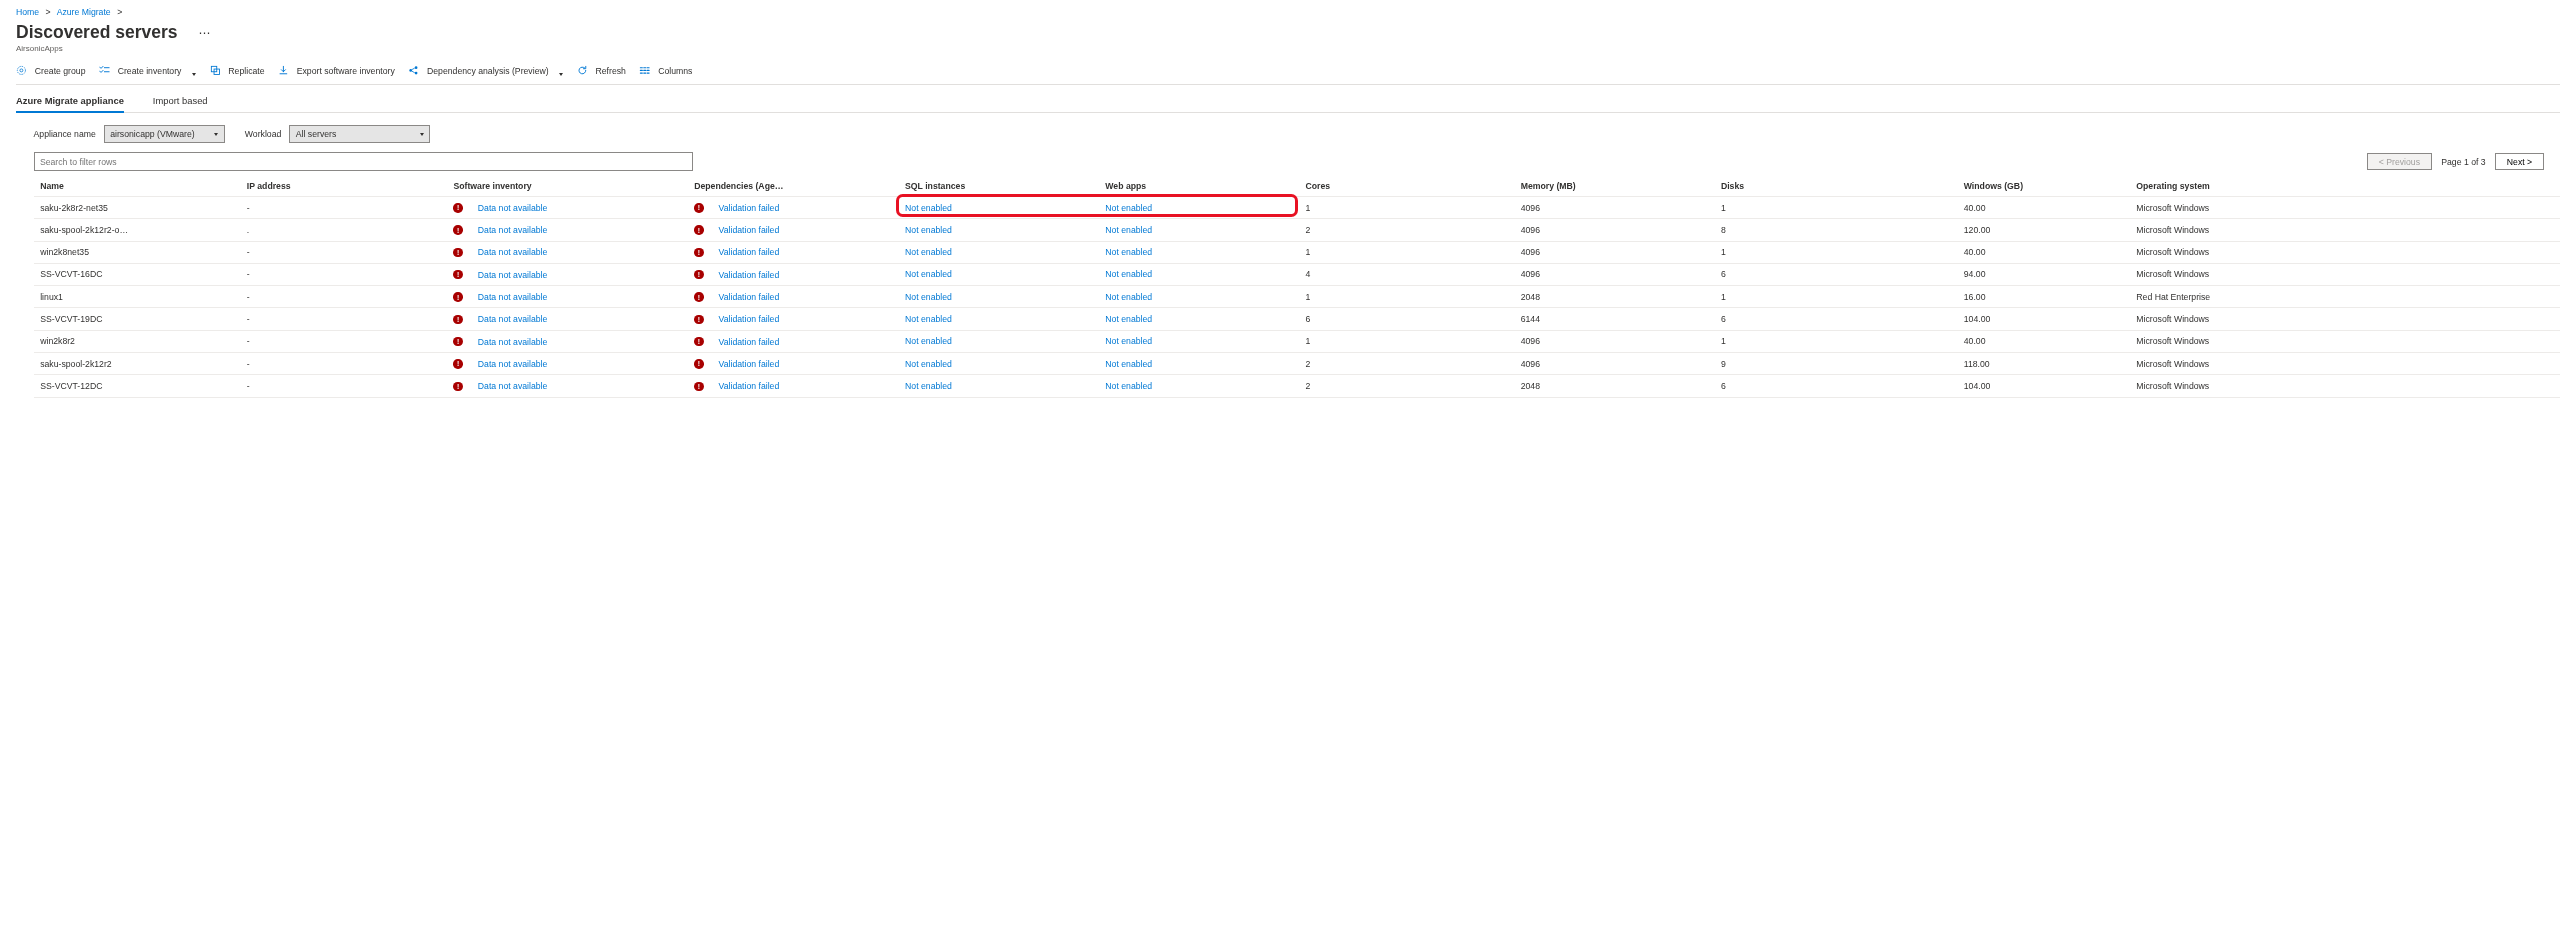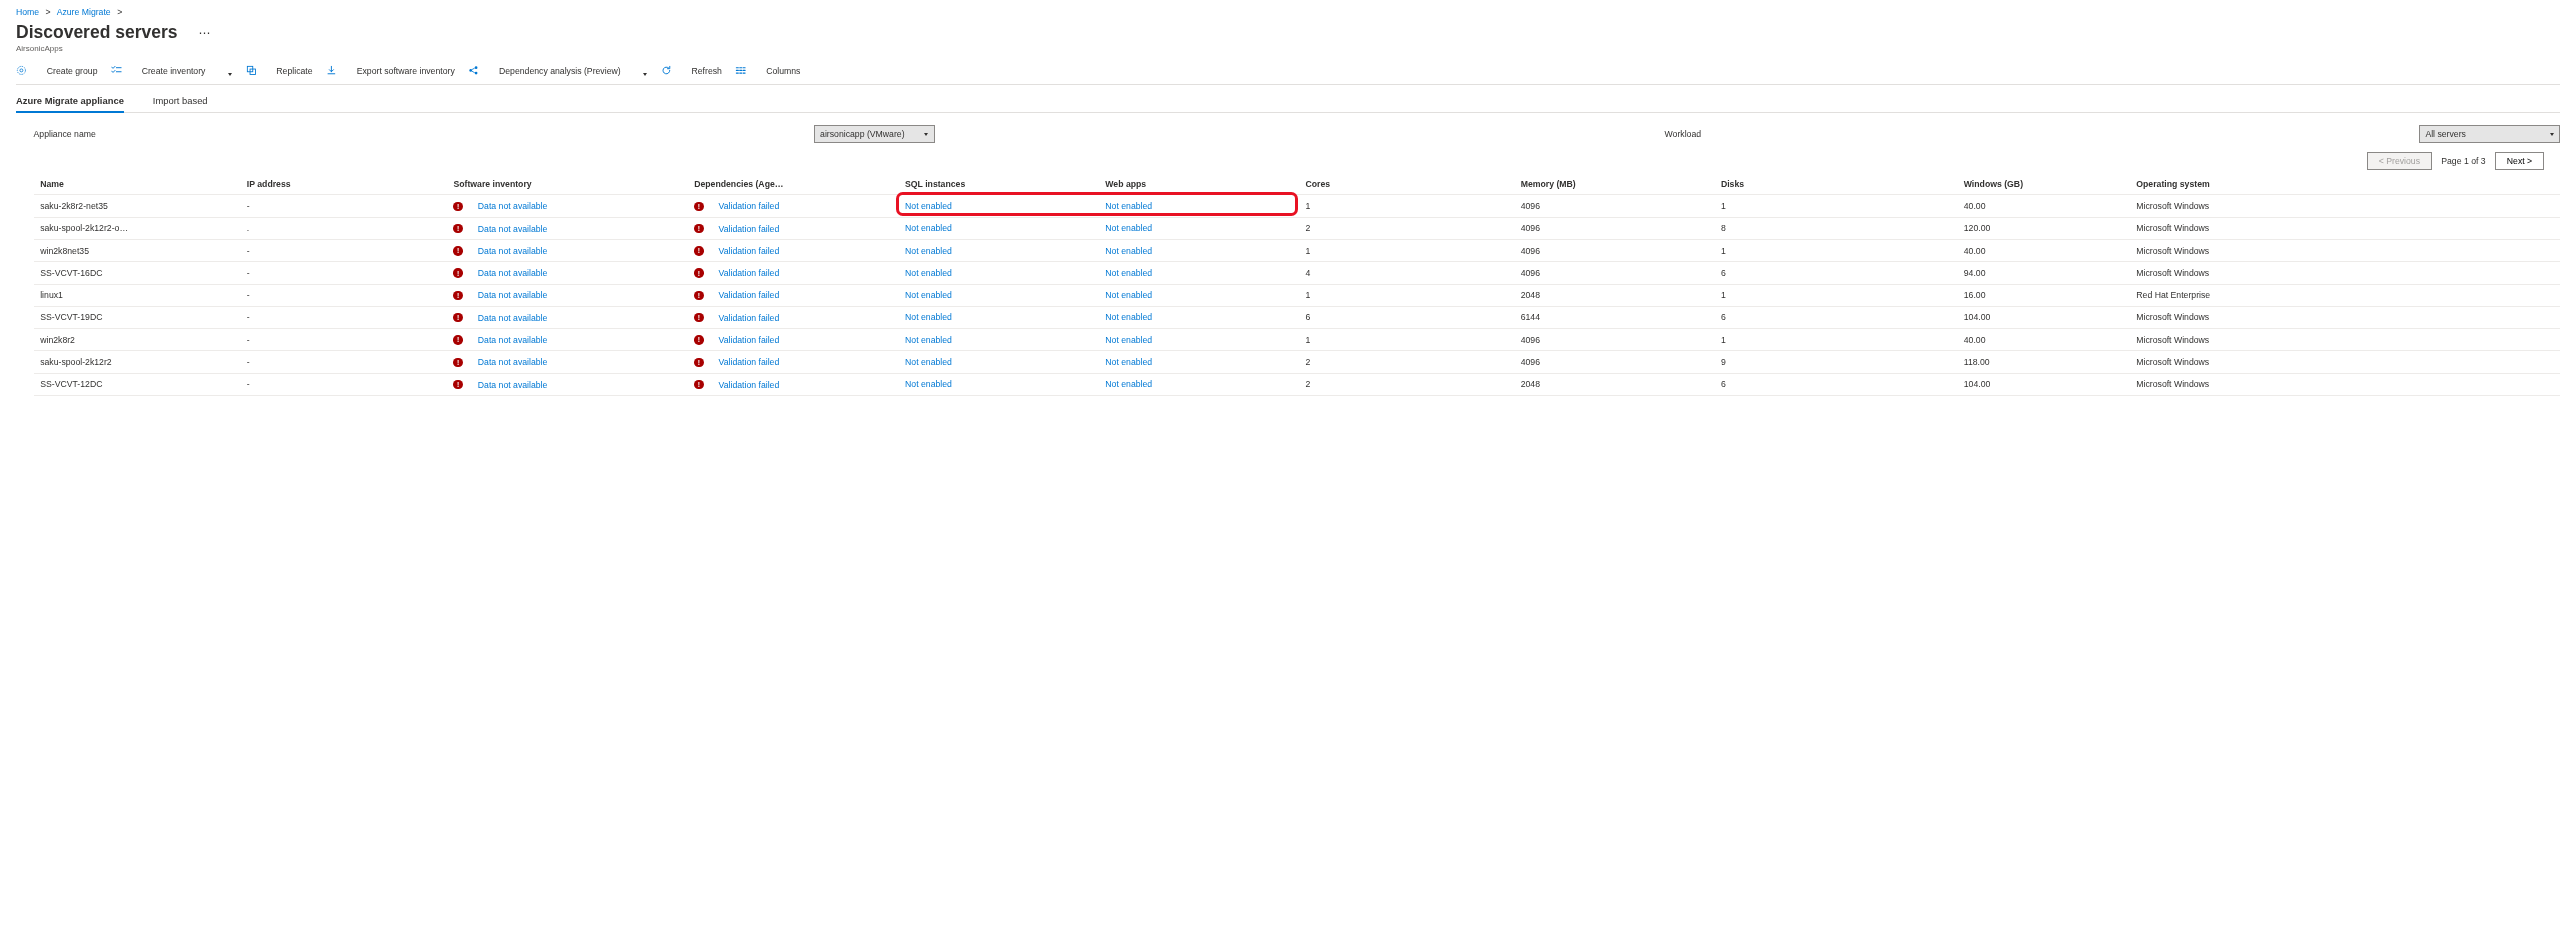--- a/index.html
+++ b/index.html
@@ -13,26 +13,26 @@
     width: 2576px;
   }
   a, .link { color: #0078d4; text-decoration: none; cursor: pointer; }
   .breadcrumb { font-size: 8.7px; margin-bottom: 5.4px; }
   .breadcrumb .sep { color: #323130; padding: 0 4px; }
   h1 { font-size: 17.5px; font-weight: 600; margin: 0 0 1.3px 0; display: inline-block; }
   .title-row { display: flex; align-items: center; gap: 21px; }
   .ellipsis-btn { font-size: 12px; color: #323130; cursor: pointer; }
   .subtitle { font-size: 8px; color: #605e5c; margin-bottom: 12px; }
   .toolbar { display: flex; align-items: center; gap: 13.4px; padding-bottom: 8px; border-bottom: 0.7px solid #e1dfdd; flex-wrap: wrap; }
-  .tb-btn { display: inline-flex; align-items: flex-end; gap: 20px; cursor: pointer; color: #323130; }
+  .tb-btn { display: inline-flex; align-items: flex-end; gap: 8px; cursor: pointer; color: #323130; }
   .tb-btn .icon-accent { color: #0078d4; }
   .tabs { display: flex; gap: 29px; margin-top: 9.4px; border-bottom: 0.7px solid #e1dfdd; }
   .tab { padding-bottom: 5.4px; cursor: pointer; font-size: 9.4px; }
   .tab.active { font-weight: 600; border-bottom: 2px solid #0078d4; margin-bottom: -0.7px; }
-  .filters { display: flex; align-items: center; gap: 8px; margin: 12px 0 9.4px 17.5px; justify-content: space-between; }
+  .filters { display: flex; align-items: center; gap: 8px; margin: 12px 0 9.4px 17.5px; }
   .filters label { font-size: 8.7px; }
   .select { border: 0.7px solid #8a8886; padding: 2.7px 17.5px 2.7px 5.4px; height: 17.5px; position: relative; display: inline-flex; align-items: center; min-width: 121px; cursor: pointer; background: #e5e5e5; }
   .select::after { content: ""; position: absolute; right: 5.4px; top: 50%; margin-top: -1.3px; border-left: 2.7px solid transparent; border-right: 2.7px solid transparent; border-top: 3.4px solid #323130; }
   .list-controls { display: flex; align-items: center; gap: 12px; margin-left: 17.5px; }
   .search {
     border: 0.7px solid #8a8886;
     height: 19px;
     padding: 0 5.4px;
     width: 659px;
     font-family: inherit;
@@ -150,20 +150,21 @@
   <div class="select">
       <span>airsonicapp (VMware)</span>
     </div>
   <label style="margin-left:12px;">Workload</label>
   <div class="select" style="min-width:141px;">
       <span>All servers</span>
     </div>
 </div>
 
 <div class="list-controls">
+  <input class="search" placeholder="Search to filter rows" style="">
   <div class="pager">
     <button class="pg-btn disabled">&lt; Previous</button>
     <span>Page 1 of 3</span>
     <button class="pg-btn">Next &gt;</button>
   </div>
 </div>
 
 <div style="position:relative;">
 <table>
   <colgroup>

